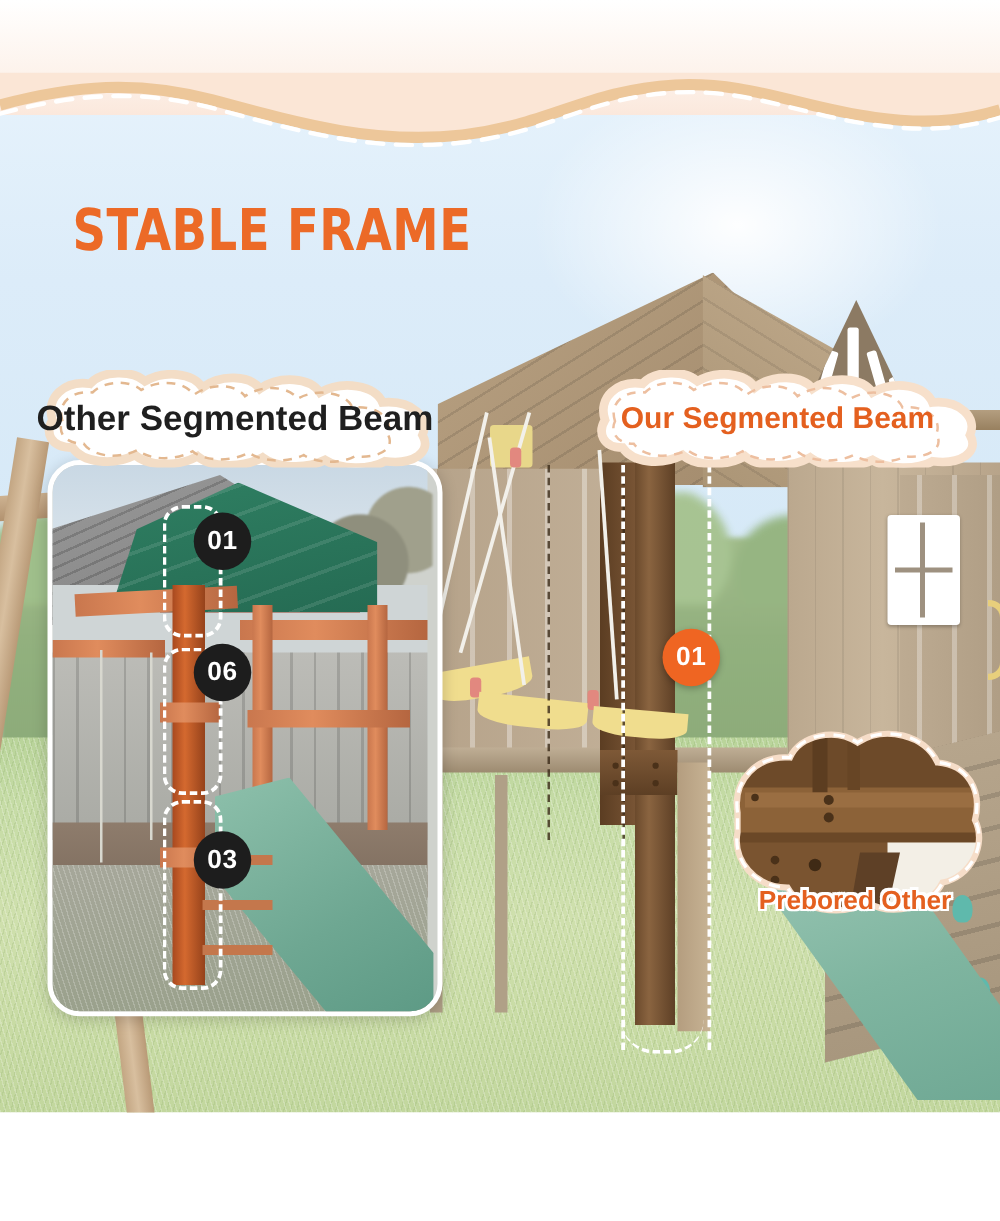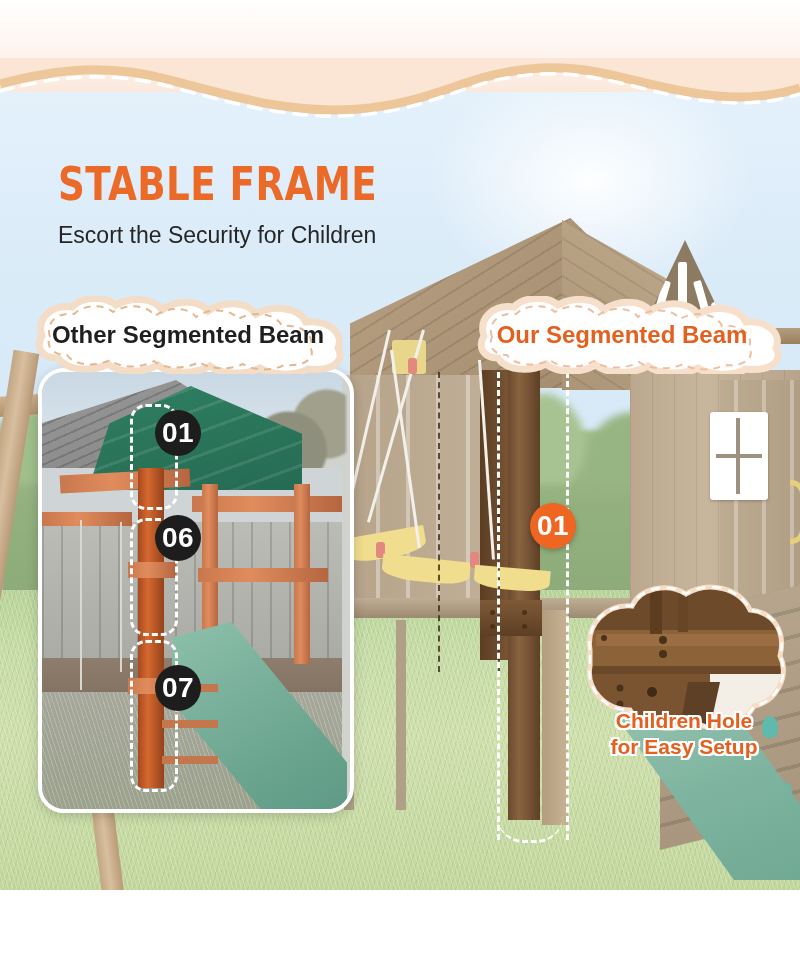--- a/index.html
+++ b/index.html
@@ -143,21 +143,21 @@
        clip-path:polygon(0% 8%,34% 0%,100% 74%,100% 100%,52% 100%,0% 42%);}
   .p-ladder{position:absolute;left:120px;top:300px;width:56px;height:130px;}
   .p-ladder i{position:absolute;left:0;width:56px;height:8px;background:#c4774c;}
 
   
   .seg{position:absolute;border:3px dashed #ffffff;border-radius:16px;}
 
   
   .num{position:absolute;width:46px;height:46px;border-radius:50%;
        display:flex;align-items:center;justify-content:center;
-       font-weight:700;font-size:28px;color:#fff;letter-spacing:.5px;}
+       font-weight:700;font-size:21px;color:#fff;letter-spacing:.5px;}
   .num.dark{background:#1d1d1d;}
   .num.orange{background:#ef6522;box-shadow:0 2px 5px rgba(0,0,0,.25);}
 
   
   .beam-outline{position:absolute;left:497px;top:372px;width:66px;height:468px;
        border-left:3px dashed #fff;border-right:3px dashed #fff;}
   .beam-outline:after{content:"";position:absolute;left:-3px;bottom:-3px;width:66px;height:24px;
        border-bottom:3px dashed #fff;border-radius:0 0 30px 30px;}
   .beam-outline-dark{position:absolute;left:438px;top:372px;width:58px;height:300px;
        border-left:2px dashed #3a2a18;border-right:2px dashed #3a2a18;opacity:.8;}
@@ -263,21 +263,20 @@
   </div>
 
   <div class="topwhite"></div>
   <svg class="wave" viewBox="0 0 800 60" preserveAspectRatio="none">
     <path d="M0,26 C60,10 110,6 170,22 C240,41 300,58 370,50 C440,42 470,14 540,10 C600,7 640,28 700,36 C750,43 780,36 800,30 L800,0 L0,0 Z" fill="#fbe6d6"></path>
     <path d="M0,26 C60,10 110,6 170,22 C240,41 300,58 370,50 C440,42 470,14 540,10 C600,7 640,28 700,36 C750,43 780,36 800,30" fill="none" stroke="#edc79a" stroke-width="9"></path>
     <path d="M0,33 C60,17 112,13 172,29 C242,48 300,64 370,56 C440,48 470,20 540,16 C600,13 640,34 700,42 C750,49 780,42 800,36" fill="none" stroke="#ffffff" stroke-width="3.5" stroke-dasharray="13 10" stroke-linecap="round"></path>
   </svg>
 
   <div class="title">STABLE FRAME</div>
-  <div class="subtitle">Escort the Security for Children</div>
 
   <div class="photo-panel">
     <div class="p-sky"></div>
     <div class="p-trees"></div>
     <div class="p-roof"></div>
     <div class="p-house"></div>
     <div class="p-trim"></div>
     <div class="p-fence"></div>
     <div class="p-dirt"></div>
     <div class="p-grass"></div>
@@ -301,21 +300,21 @@
     <div class="rope" style="left:38px;top:148px;width:2px;height:170px;background:#d8d8cf;"></div>
     <div class="rope" style="left:78px;top:150px;width:2px;height:150px;background:#d8d8cf;"></div>
 
     <div class="seg" style="left:88px;top:32px;width:42px;height:100px;"></div>
     <div class="seg" style="left:88px;top:146px;width:42px;height:112px;"></div>
     <div class="seg" style="left:88px;top:268px;width:42px;height:146px;"></div>
   </div>
 
   <div class="num dark" style="left:155px;top:410px;">01</div>
   <div class="num dark" style="left:155px;top:515px;">06</div>
-  <div class="num dark" style="left:155px;top:665px;">07</div>
+  <div class="num dark" style="left:155px;top:665px;">03</div>
 
   <div class="beam-outline-dark"></div>
   <div class="beam-outline"></div>
   <div class="num orange" style="left:530px;top:503px;">01</div>
 
   <div class="inset">
     <svg width="238" height="160" viewBox="0 0 238 160">
       <defs>
         <clipPath id="cloudClip">
           <path d="M30,72 C26,46 46,26 72,28 C80,10 108,4 126,16 C148,2 180,10 190,32
@@ -344,38 +343,37 @@
       <path d="M30,72 C26,46 46,26 72,28 C80,10 108,4 126,16 C148,2 180,10 190,32
                C214,34 226,54 220,78 C230,98 216,124 194,128 C184,148 154,156 134,144
                C112,156 80,150 70,132 C44,132 26,110 30,88 Z" fill="none" stroke="#f6ddc8" stroke-width="5"></path>
       <path d="M30,72 C26,46 46,26 72,28 C80,10 108,4 126,16 C148,2 180,10 190,32
                C214,34 226,54 220,78 C230,98 216,124 194,128 C184,148 154,156 134,144
                C112,156 80,150 70,132 C44,132 26,110 30,88 Z" fill="none" stroke="#ffffff" stroke-width="2.6" stroke-dasharray="9 7"></path>
     </svg>
   </div>
 
   <div class="prebored">
-    <div>Children Hole</div>
-    <div>for Easy Setup</div>
+    <div>Prebored Other</div>
   </div>
 
   <div class="cloud-label" style="left:8px;top:296px;width:360px;height:78px;">
     <svg style="position:absolute;left:0;top:0;" width="360" height="78" viewBox="0 0 360 78">
       <path d="M34,40 C28,22 44,8 64,11 C74,0 98,0 108,9 C124,0 146,2 154,14
                C168,3 192,4 200,15 C216,4 240,6 248,18 C266,8 292,12 298,26
                C322,24 336,38 330,52 C338,66 322,76 300,73 C288,80 264,80 252,72
                C236,80 212,78 202,70 C186,79 160,78 150,69 C134,78 110,77 100,68
                C82,77 58,74 50,62 C32,62 28,50 34,40 Z" fill="#ffffff" stroke="#f3ddc6" stroke-width="7"></path>
       <path d="M42,41 C37,26 50,16 66,18 C76,8 96,8 105,16 C120,7 140,9 147,20
                C160,10 181,11 188,21 C202,11 223,13 230,23 C246,14 269,18 274,30
                C295,28 307,40 302,51 C309,63 295,71 276,69 C266,75 245,75 235,68
                C221,75 200,73 191,66 C177,74 155,73 146,65 C132,73 111,72 102,64
                C86,72 66,69 59,59 C43,59 38,49 42,41 Z" fill="none" stroke="#e3b890" stroke-width="2" stroke-dasharray="7 6"></path>
     </svg>
-    <span class="txt" style="font-size:24px;color:#1f1f1f;">Other Segmented Beam</span>
+    <span class="txt" style="font-size:28px;color:#1f1f1f;">Other Segmented Beam</span>
   </div>
 
   <div class="cloud-label" style="left:452px;top:296px;width:340px;height:78px;">
     <svg style="position:absolute;left:0;top:0;" width="340" height="78" viewBox="0 0 340 78">
       <path d="M32,40 C26,22 42,8 62,11 C72,0 96,0 106,9 C122,0 144,2 152,14
                C166,3 190,4 198,15 C214,4 238,6 246,18 C264,8 288,12 294,26
                C316,24 330,38 324,52 C332,66 316,76 294,73 C282,80 258,80 246,72
                C230,80 206,78 196,70 C180,79 154,78 144,69 C128,78 104,77 94,68
                C76,77 54,74 46,62 C30,62 26,50 32,40 Z" fill="#ffffff" stroke="#f7e0cb" stroke-width="7"></path>
       <path d="M40,41 C35,26 48,16 64,18 C74,8 94,8 103,16 C118,7 138,9 145,20

